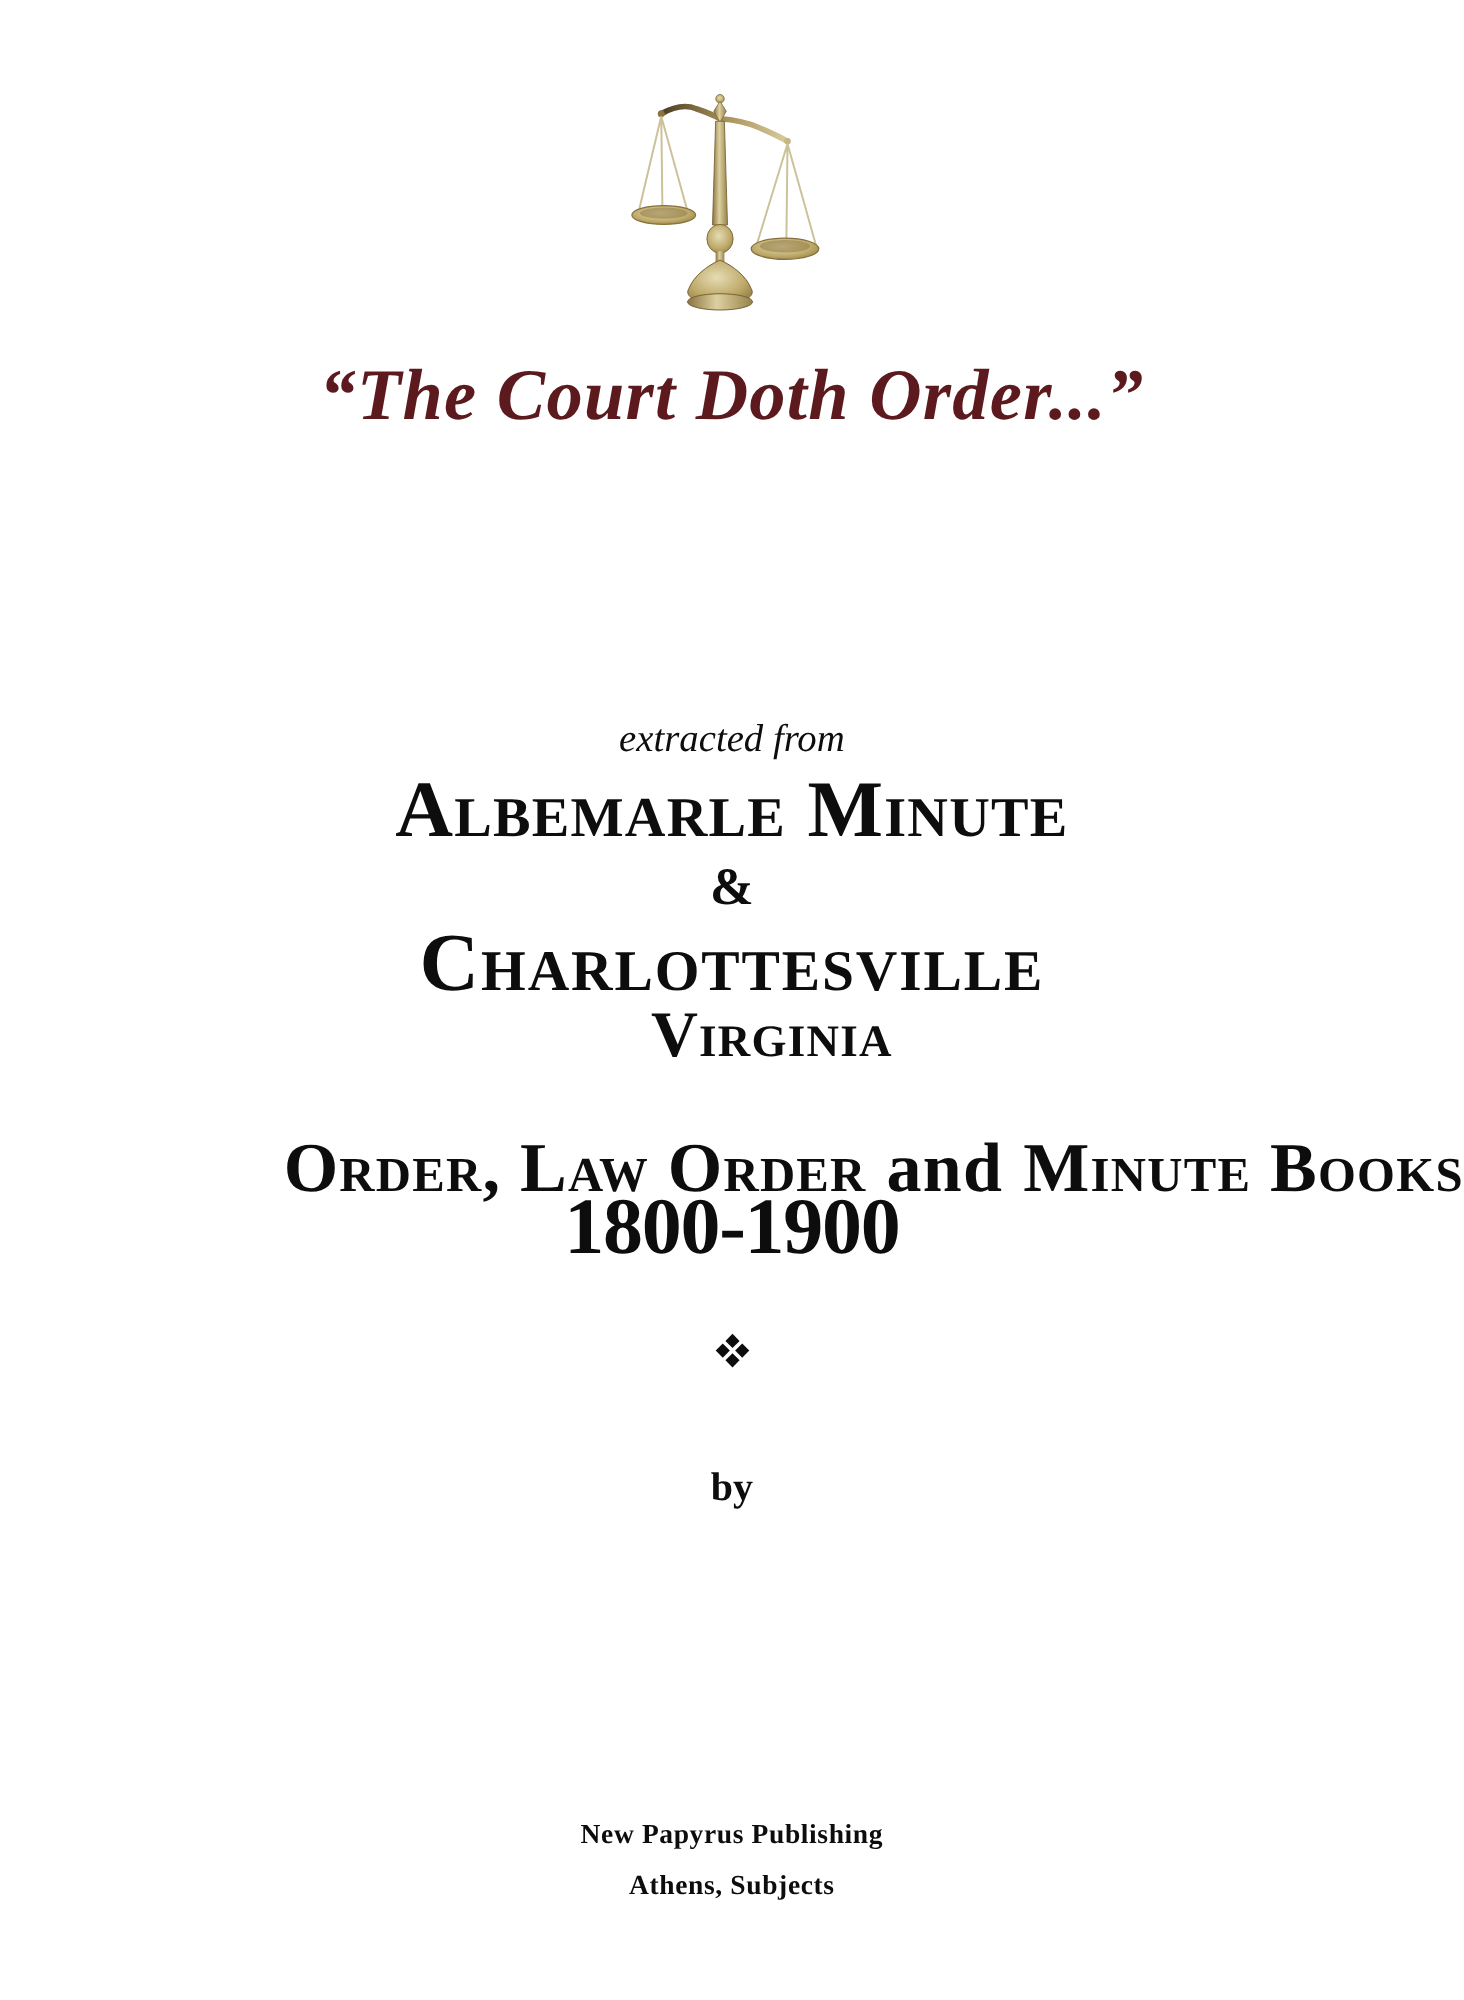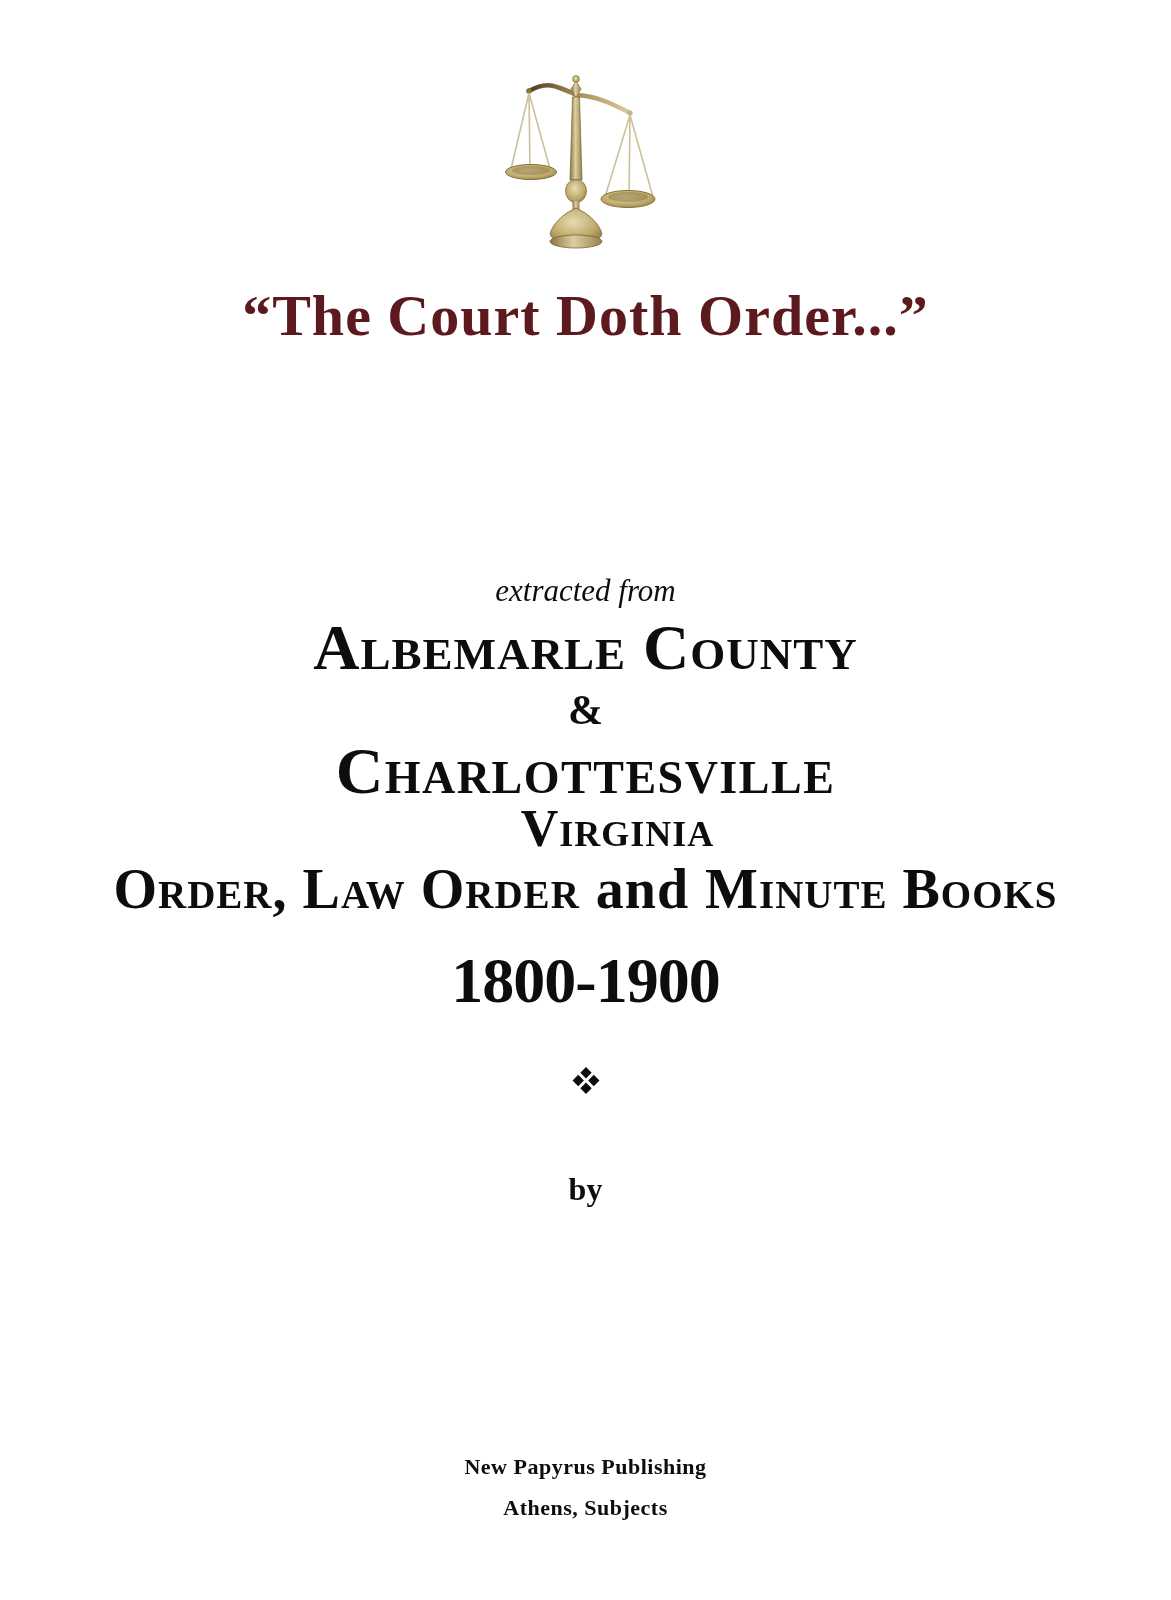--- a/index.html
+++ b/index.html
@@ -30,20 +30,21 @@
     transform: translateX(calc(-50% - 9px));
     width: 172px;
     height: 184px;
   }
   .title {
     top: 281px;
     margin: 0;
     font-size: 58px;
     line-height: 70px;
     font-weight: bold;
+    font-style: italic;
     color: #5c1a1e;
     letter-spacing: 1px;
   }
   .subtitle {
     top: 401px;
     font-size: 29px;
     line-height: 35px;
     font-weight: bold;
     letter-spacing: 0.2px;
   }
@@ -76,24 +77,25 @@
     letter-spacing: 1.5px;
   }
   .state {
     top: 798px;
     font-size: 52px;
     line-height: 62px;
     letter-spacing: 1px;
     margin-left: 32px;
   }
   .books-line {
-    top: 856px;
+    top: 902px;
     font-size: 56px;
     line-height: 66px;
     letter-spacing: 1px;
+    text-align: right;
   }
   .books-line .conj {
     font-variant: normal;
     margin: 0 16px;
   }
   .years {
     top: 944px;
     font-size: 64px;
     line-height: 74px;
     font-weight: bold;
@@ -184,21 +186,21 @@
       <ellipse cx="137" cy="129" rx="27" ry="8.5" fill="url(#goldR)" stroke="#86713c" stroke-width="1"></ellipse>
       <ellipse cx="137" cy="127" rx="20" ry="5" fill="#8f7a45" opacity="0.55"></ellipse>
     </svg>
   </div>
 
   <h1 class="abs title">“The Court Doth Order...”</h1>
 
 
   <div class="abs extracted">extracted from</div>
 
-  <div class="abs smallcaps place-county">Albemarle County</div>
+  <div class="abs smallcaps place-county">Albemarle Minute</div>
   <div class="abs ampersand">&amp;</div>
   <div class="abs smallcaps place-city">Charlottesville</div>
   <div class="abs smallcaps state">Virginia</div>
 
   <div class="abs smallcaps books-line">
     <span>Order, Law Order</span><span class="conj">and</span><span>Minute Books</span>
   </div>
 
   <div class="abs years">1800-1900</div>
 

